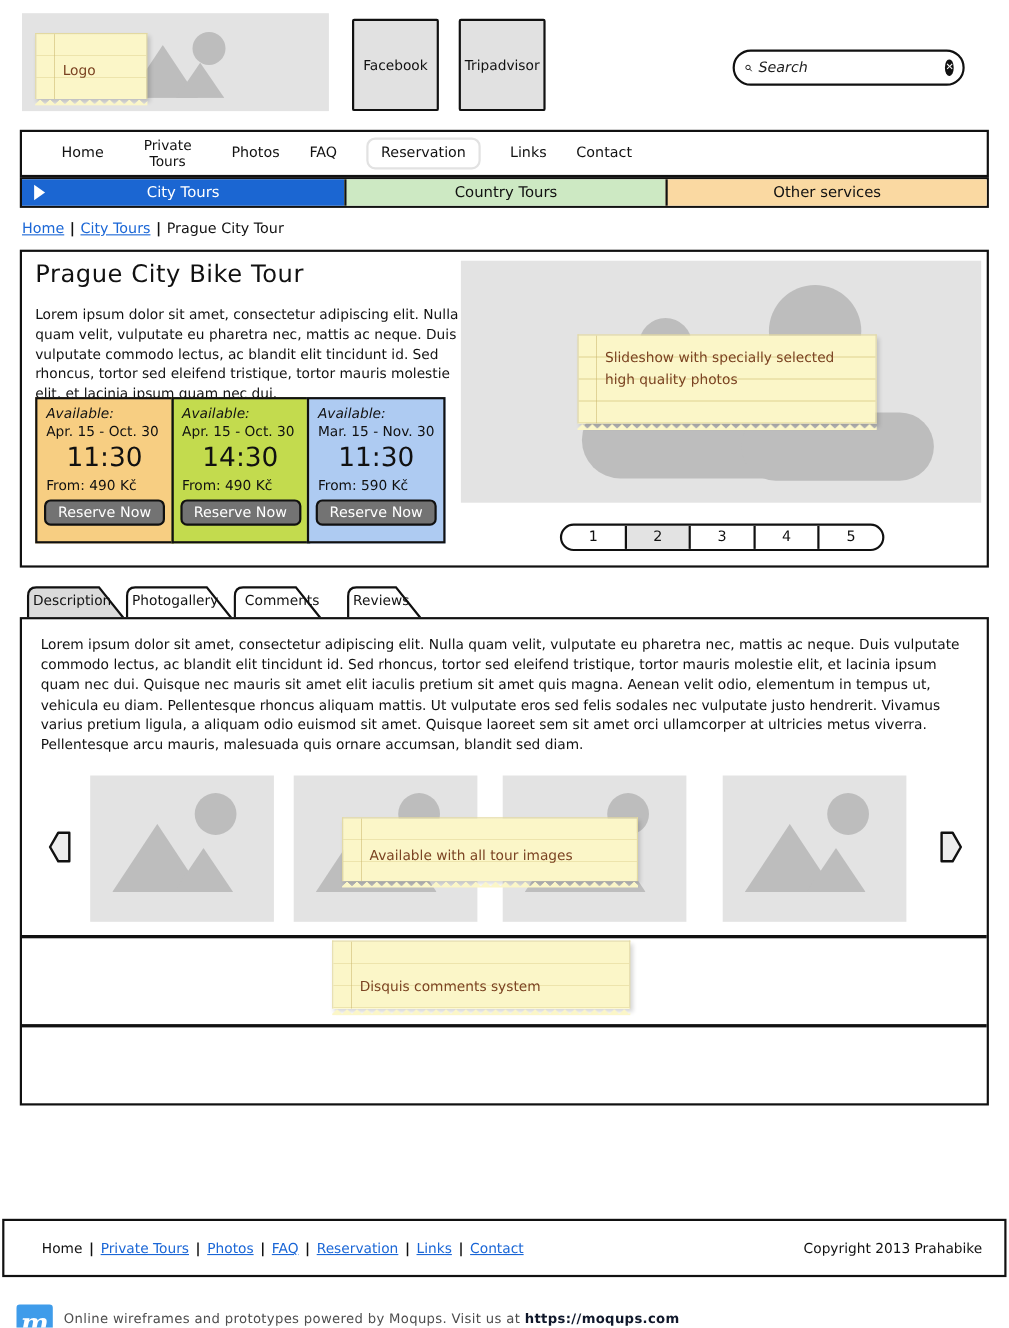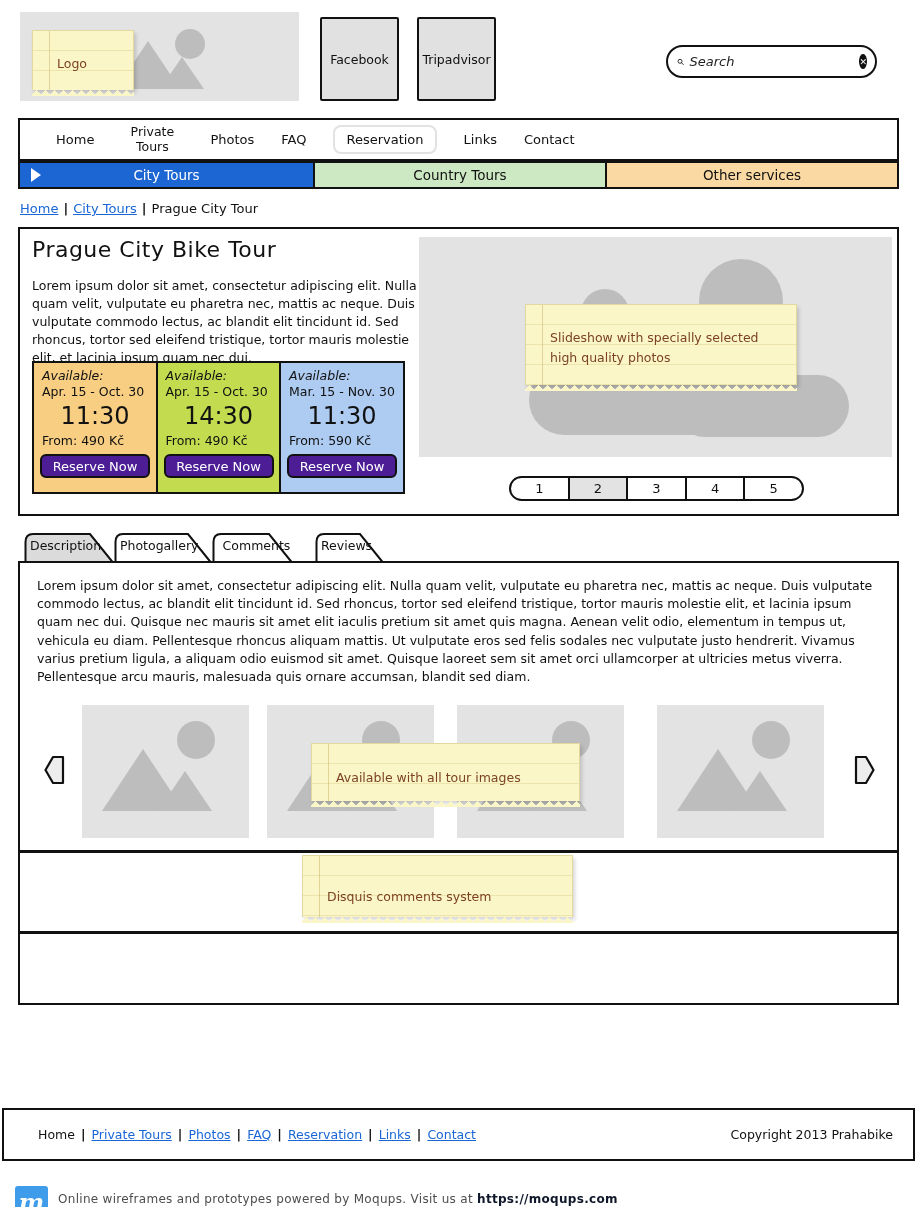--- a/index.html
+++ b/index.html
@@ -65,21 +65,21 @@
   .tour-title { position:absolute; left:12px; top:8px; font-size:22px; letter-spacing:.5px; }
   .tour-intro { position:absolute; left:12px; top:48px; width:392px; font-size:12.5px; line-height:18px; }
   .offers { position:absolute; left:12px; top:132px; display:flex; }
   .offer { width:126px; height:133px; border:2.5px solid #111; padding-top:5px; text-align:left; }
   .offer + .offer { margin-left:-2.5px; }
   .offer-orange { background:#F7CE82; } .offer-green { background:#C3DB4E; } .offer-blue { background:#AECBF2; }
   .offer .avail { font-style:italic; font-size:12.5px; padding-left:8px; }
   .offer .dates { font-size:12.5px; padding-left:8px; margin-top:1px; white-space:nowrap; }
   .offer .time { font-size:24px; text-align:center; margin-top:3px; }
   .offer .price { font-size:12.5px; padding-left:8px; margin-top:3px; }
-  .reserve-btn { display:block; width:110px; height:24px; margin:6px auto 0; background:#4c1d95; color:#fff;
+  .reserve-btn { display:block; width:110px; height:24px; margin:6px auto 0; background:#737373; color:#fff;
     border:2px solid #111; border-radius:6px; font-size:13px; font-family:"DejaVu Sans", sans-serif; cursor:pointer; line-height:19px; }
 
   
   .pager { position:absolute; left:489px; top:247px; width:295px; height:25px; border:2.5px solid #111;
     border-radius:13px; display:flex; overflow:hidden; background:#fff; }
   .pager .pg { flex:1; display:flex; align-items:center; justify-content:center; font-size:13px; cursor:pointer; }
   .pager .pg + .pg { border-left:2px solid #111; }
   .pager .active { background:#E3E3E3; }
 
   
@@ -196,21 +196,21 @@
       </div>
     </div>
 
     <div class="ph" style="left:399px; top:8px; width:473px; height:220px;">
       <div class="person-head" style="left:162px; top:52px; width:48px; height:48px;"></div>
       <div class="person-head" style="left:280px; top:22px; width:84px; height:84px;"></div>
       <div class="person-body" style="left:110px; top:128px; width:200px; height:70px;"></div>
       <div class="person-body" style="left:255px; top:138px; width:175px; height:62px;"></div>
     </div>
     <div class="note" style="left:505px; top:75px; width:272px; height:81px;">
-      <span style="padding-top:23px;">Slideshow with specially selected high quality photos</span>
+      <span style="padding-top:10px;">Slideshow with specially selected high quality photos</span>
     </div>
 
     <div class="pager">
       <div class="pg">1</div>
       <div class="pg active">2</div>
       <div class="pg">3</div>
       <div class="pg">4</div>
       <div class="pg">5</div>
     </div>
   </div>

